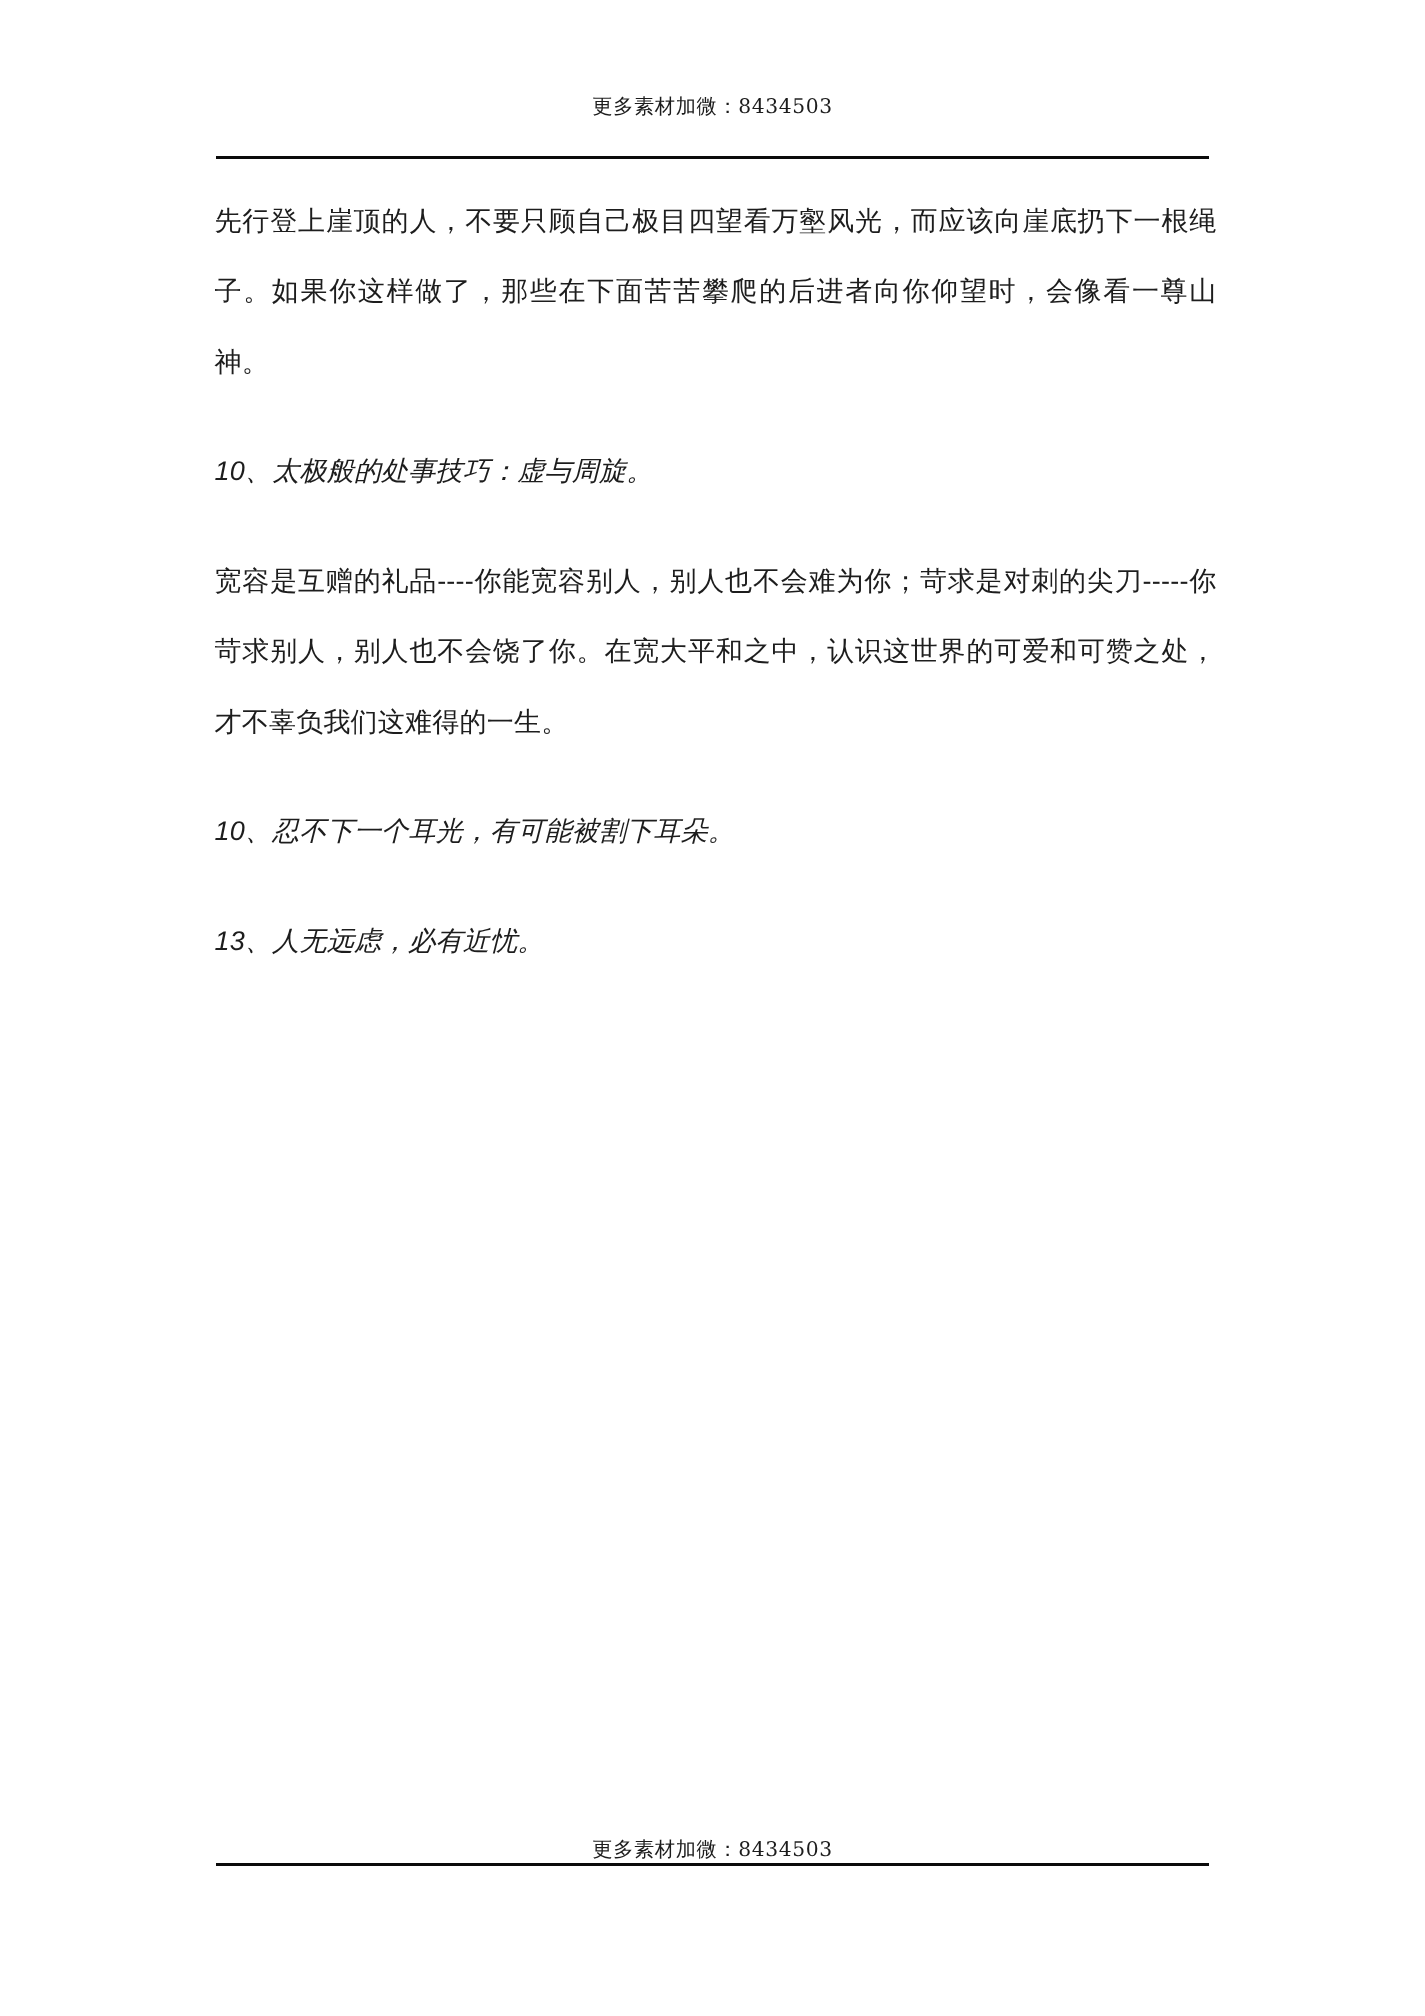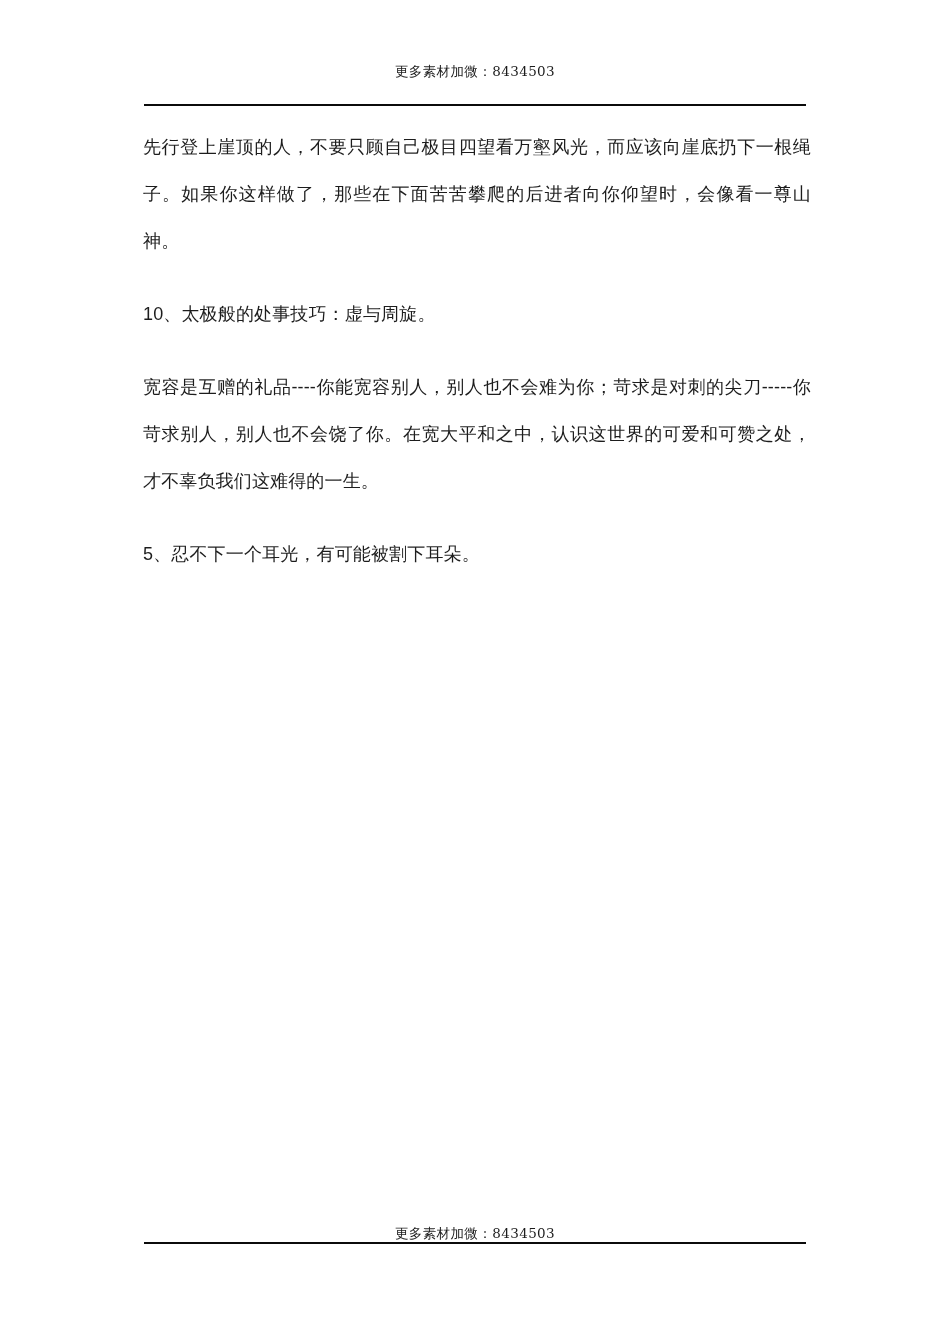--- a/index.html
+++ b/index.html
@@ -83,37 +83,38 @@
     letter-spacing: 0.15px;
     margin: 0;
     word-break: break-all;
   }
 
   .para.heading {
     text-align: left;
   }
 
   .gap-after-body   { margin-bottom: 26px; }
-  .gap-after-head   { margin-bottom: 26px; }
+  .gap-after-head   { margin-bottom: 26px; font-style: italic; }
 </style>
 </head>
 <body>
 
 <div class="page">
 
   <div class="page-header">
     <span class="hdr-text">更多素材加微：8434503</span>
   </div>
   <div class="rule rule-top"></div>
 
   <div class="content" id="content-root">
       <p class="para gap-after-body">先行登上崖顶的人，不要只顾自己极目四望看万壑风光，而应该向崖底扔下一根绳子。如果你这样做了，那些在下面苦苦攀爬的后进者向你仰望时，会像看一尊山神。</p>
       <p class="para heading gap-after-head">10、太极般的处事技巧：虚与周旋。</p>
       <p class="para gap-after-body">宽容是互赠的礼品----你能宽容别人，别人也不会难为你；苛求是对刺的尖刀-----你苛求别人，别人也不会饶了你。在宽大平和之中，认识这世界的可爱和可赞之处，才不辜负我们这难得的一生。</p>
-      <p class="para heading gap-after-head">5、忍不下一个耳光，有可能被割下耳朵。</p>
+      <p class="para heading gap-after-head">10、忍不下一个耳光，有可能被割下耳朵。</p>
+      <p class="para heading gap-after-head">13、人无远虑，必有近忧。</p>
     </div>
 
   <div class="page-footer">
     <span class="ftr-text">更多素材加微：8434503</span>
   </div>
   <div class="rule rule-bottom"></div>
 
 </div>
 
 </body></html>

